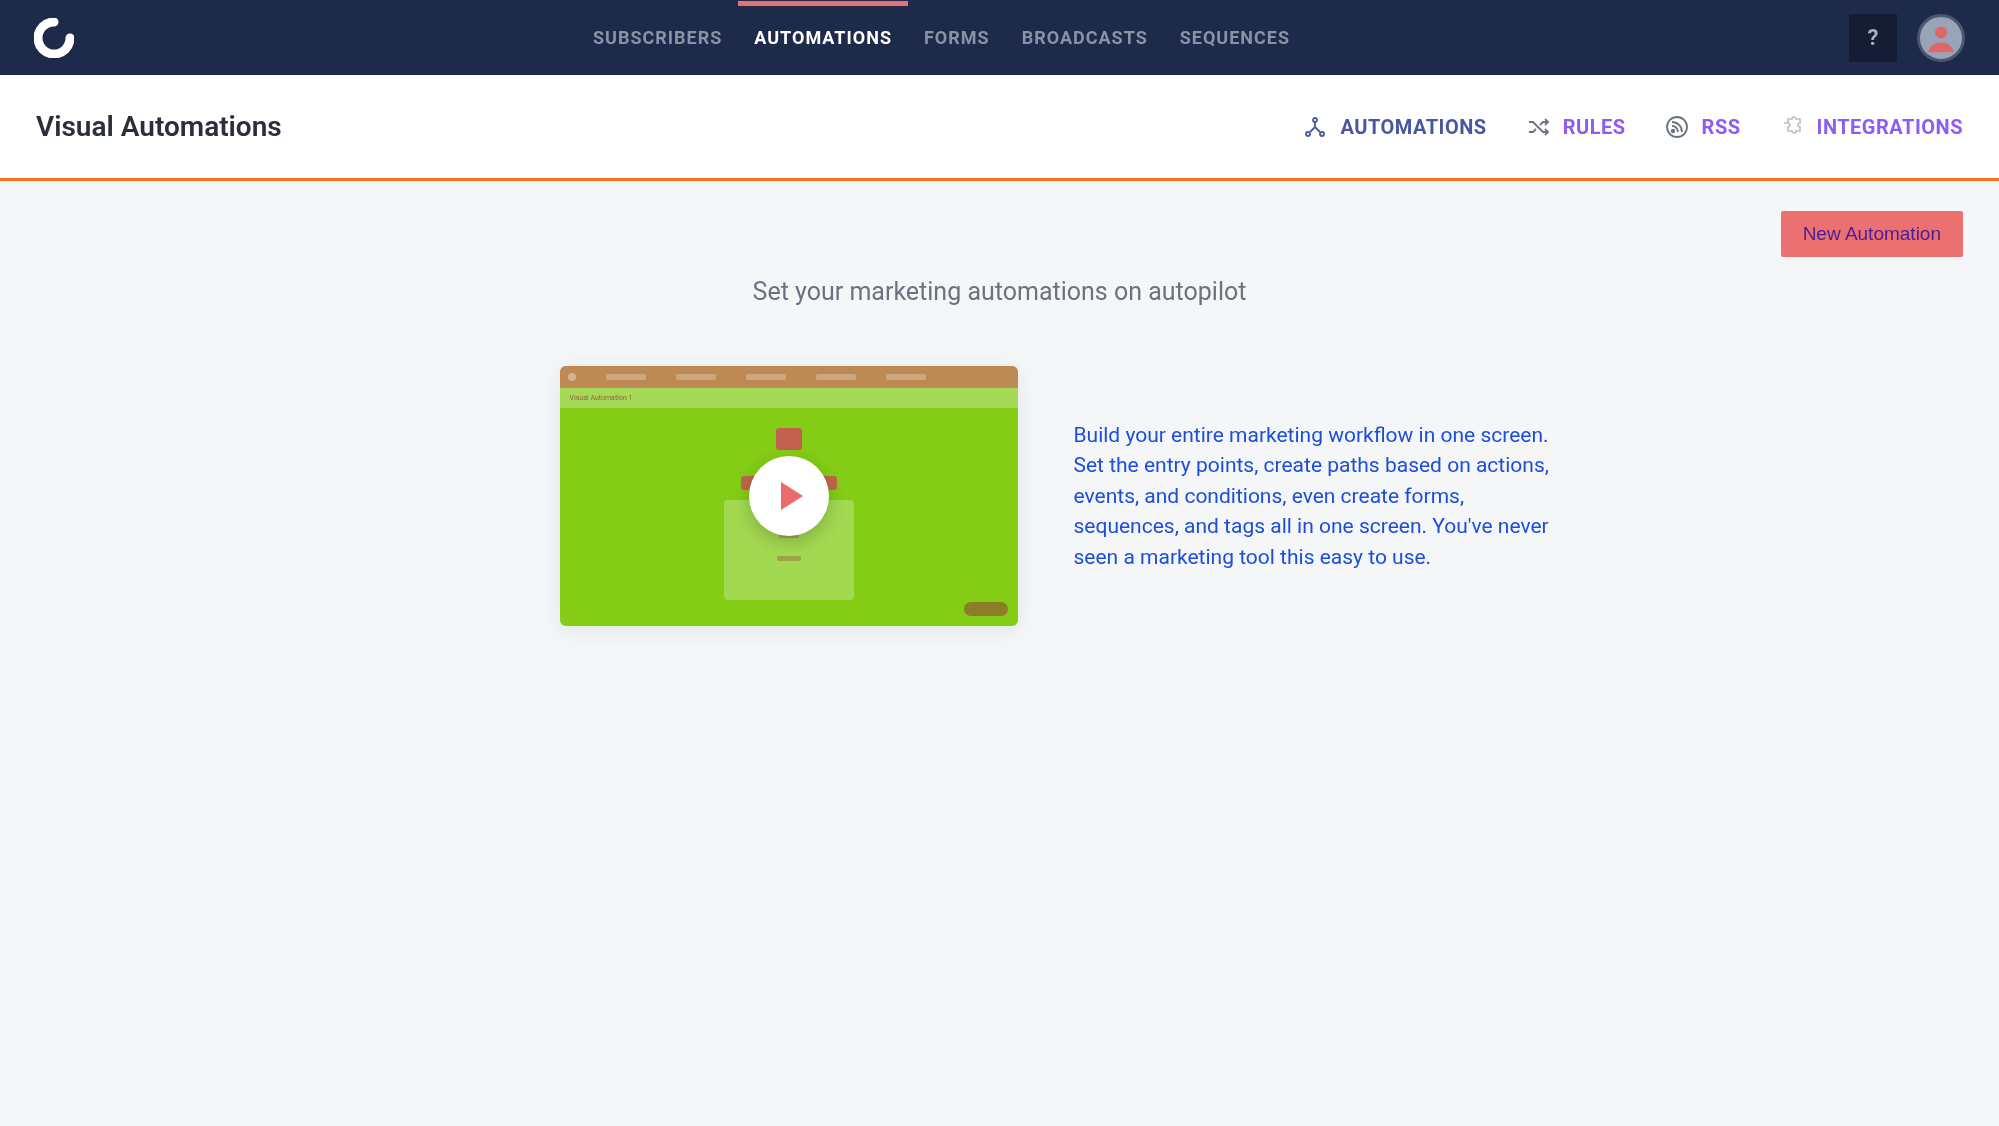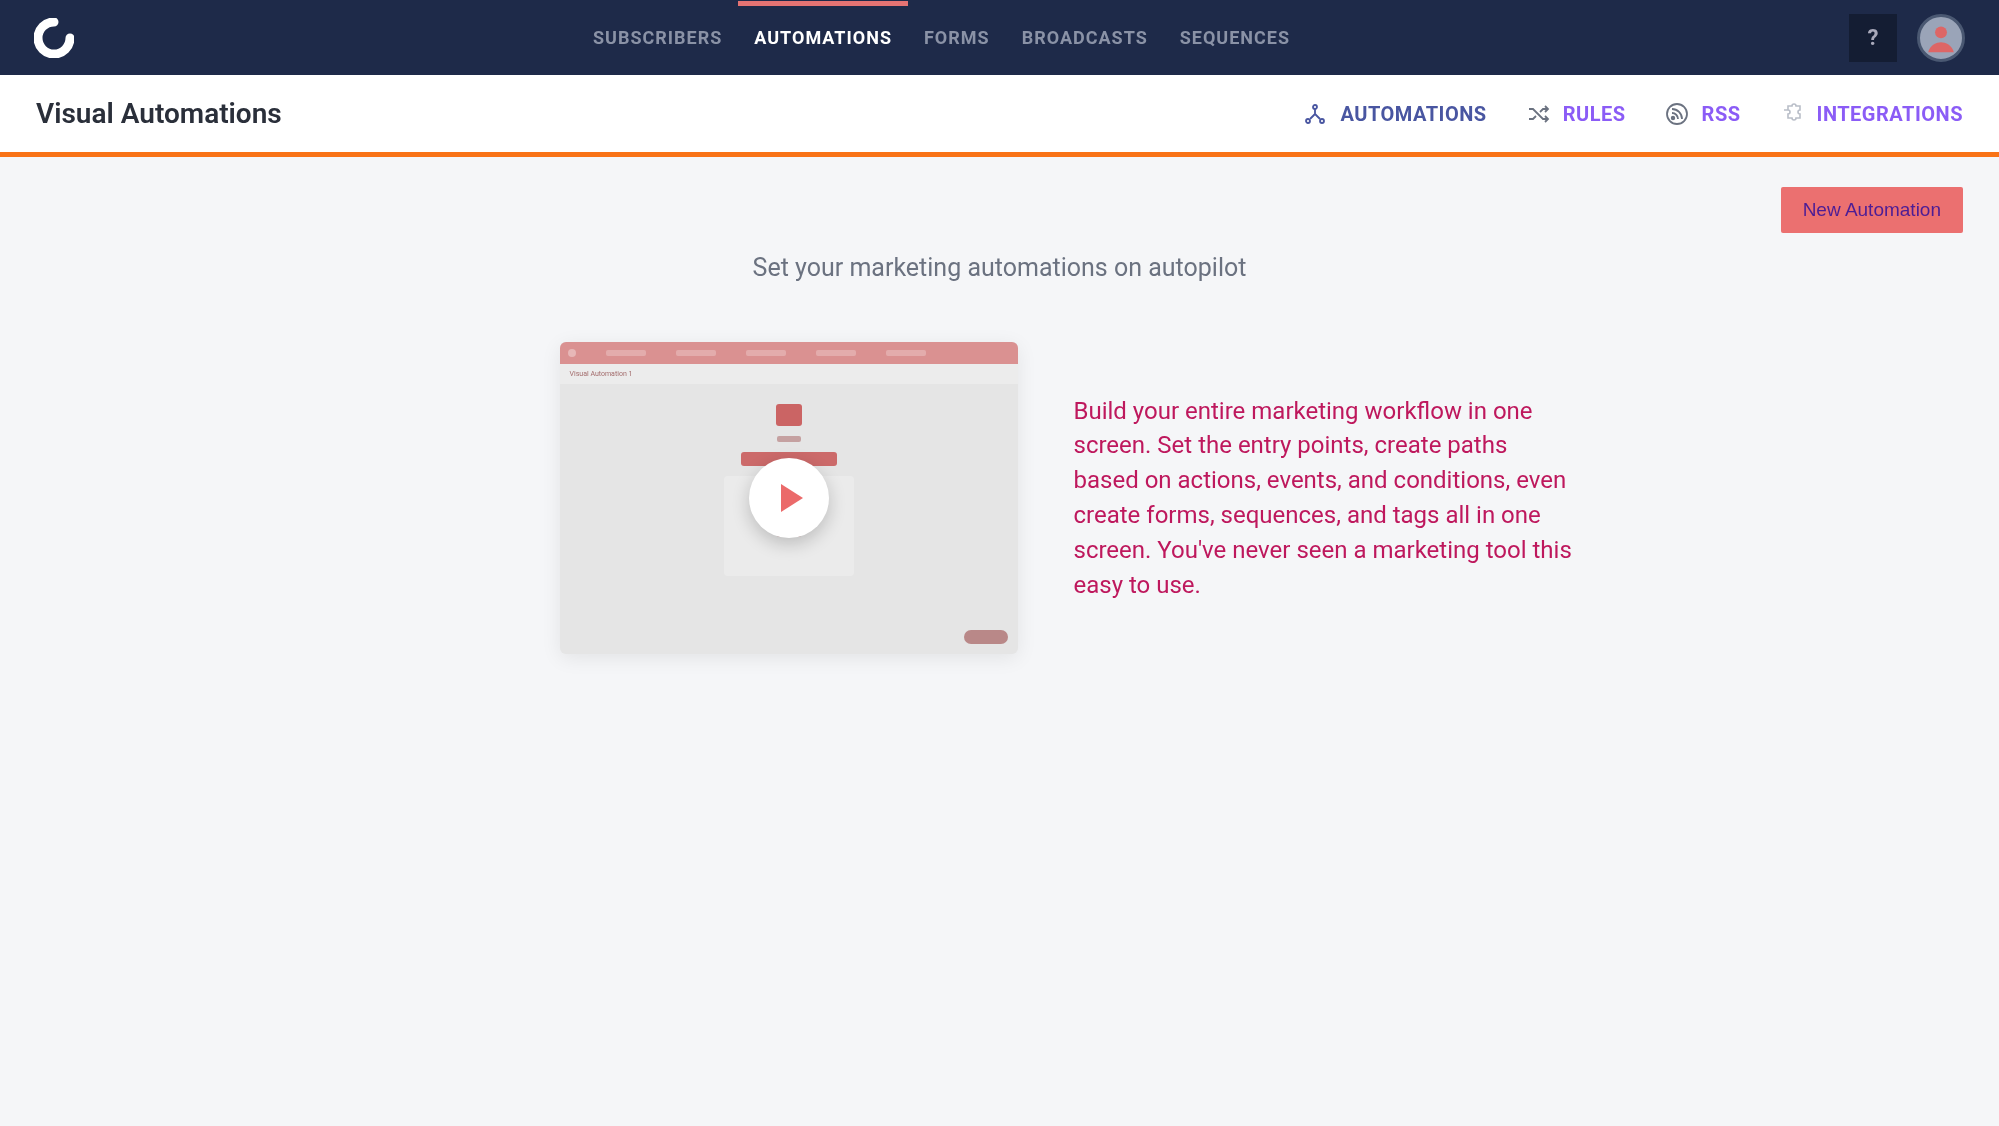--- a/index.html
+++ b/index.html
@@ -8,52 +8,52 @@
     .topnav { background: #1e2a49; height: 75px; display: flex; align-items: center; padding: 0 34px; position: relative; }
     .logo { width: 40px; height: 40px; margin-right: 60px; }
     .nav-items { display: flex; flex: 1; justify-content: center; margin-left: -100px; }
     .nav-item { color: #8a92a6; font-weight: 700; font-size: 18px; letter-spacing: 1px; padding: 26px 16px; cursor: pointer; position: relative; }
     .nav-item.active { color: #fff; }
     .nav-item.active::before { content: ''; position: absolute; top: 0; left: 0; right: 0; height: 5px; background: #e57373; }
     .nav-right { display: flex; align-items: center; gap: 20px; }
     .help-btn { width: 48px; height: 48px; background: #141d33; color: #aab; display: flex; align-items: center; justify-content: center; font-size: 22px; font-weight: 700; cursor: pointer; }
     .avatar { width: 48px; height: 48px; border-radius: 50%; background: #9aa4b8; border: 3px solid #4a5872; display: flex; align-items: center; justify-content: center; overflow: hidden; cursor: pointer; }
     
-    .subheader { background: #fff; height: 82px; display: flex; align-items: center; padding: 0 36px; border-bottom: 5px solid #f97316; }
+    .subheader { background: #fff; height: 106px; display: flex; align-items: center; padding: 0 36px; border-bottom: 3px solid #f97316; }
     .page-title { font-size: 28px; font-weight: 600; color: #2a2f3a; flex: 1; }
     .subnav { display: flex; gap: 38px; }
     .subnav-item { display: flex; align-items: center; gap: 12px; color: #8b5cf6; font-weight: 700; font-size: 20px; letter-spacing: 0.5px; cursor: pointer; }
     .subnav-item.active { color: #4956a1; }
     .subnav-icon { width: 26px; height: 26px; display: inline-flex; align-items: center; justify-content: center; }
     
     .content { padding: 30px 36px; }
     .actions-row { display: flex; justify-content: flex-end; margin-bottom: 20px; }
     .primary-btn { background: #eb7070; color: #4c1d95; border: none; padding: 12px 22px; font-size: 19px; cursor: pointer; border-radius: 2px; }
     
     .hero-title { text-align: center; font-size: 46px; font-weight: 700; color: #2a2f3a; margin-top: 6px; }
     .hero-subtitle { text-align: center; font-size: 25px; color: #6b7280; margin-top: 14px; margin-bottom: 60px; }
     
     .feature-row { display: flex; gap: 56px; align-items: center; max-width: 1240px; margin: 0 auto; padding-left: 180px; }
-    .video-thumb { width: 458px; height: 312px; background: #e5e5e5; border-radius: 6px; position: relative; cursor: pointer; overflow: hidden; box-shadow: 0 4px 20px rgba(0,0,0,0.08); }
+    .video-thumb { width: 458px; height: 260px; background: #84cc16; border-radius: 6px; position: relative; cursor: pointer; overflow: hidden; box-shadow: 0 4px 20px rgba(0,0,0,0.08); }
     .video-mock { position: absolute; inset: 0; }
     .mock-top { height: 22px; background: rgba(214,110,110,0.7); display: flex; align-items: center; padding: 0 8px; gap: 30px; }
     .mock-dot { width: 8px; height: 8px; border-radius: 50%; background: rgba(255,255,255,0.35); }
     .mock-navline { height: 6px; width: 40px; background: rgba(255,255,255,0.25); border-radius: 2px; }
     .mock-subbar { height: 20px; background: rgba(255,255,255,0.28); display:flex; align-items:center; padding: 0 10px; font-size: 7px; color: rgba(130,50,50,0.7); }
     .mock-body { padding: 20px 90px; display: flex; flex-direction: column; align-items: center; gap: 10px; }
     .mock-block { width: 26px; height: 22px; background: rgba(200,85,85,0.9); border-radius: 3px; }
     .mock-label { width: 24px; height: 6px; background: rgba(150,60,60,0.4); border-radius: 2px; }
     .mock-wide { width: 96px; height: 14px; background: rgba(200,85,85,0.85); border-radius: 3px; }
     .mock-panel { width: 130px; height: 100px; background: rgba(255,255,255,0.25); border-radius: 4px; display:flex; flex-direction:column; align-items:center; justify-content:flex-start; padding-top:10px; gap:18px;}
     .mock-panel-line { width: 50px; height: 5px; background: rgba(150,60,60,0.35); border-radius:2px; }
     .mock-chat { position:absolute; bottom:10px; right:10px; width:44px; height:14px; border-radius:8px; background: rgba(150,60,60,0.55); }
     .play-circle { position: absolute; top: 50%; left: 50%; transform: translate(-50%, -50%); width: 80px; height: 80px; background: #fff; border-radius: 50%; display: flex; align-items: center; justify-content: center; box-shadow: 0 6px 18px rgba(0,0,0,0.2); }
     .play-tri { width: 0; height: 0; border-left: 22px solid #eb6a6a; border-top: 14px solid transparent; border-bottom: 14px solid transparent; margin-left: 6px; }
     
-    .feature-text { flex: 1; font-size: 24px; line-height: 1.45; color: #be185d; max-width: 500px; }
+    .feature-text { flex: 1; font-size: 21px; line-height: 1.45; color: #1d4ed8; max-width: 500px; }
   </style>
 </head>
 <body>
 
 <div class="topnav">
   <div class="logo">
     <svg viewBox="0 0 40 40">
         <path d="M20 4 A16 16 0 1 0 36 20" fill="none" stroke="#fff" stroke-width="9" stroke-linecap="round"></path>
       </svg>
   </div>

